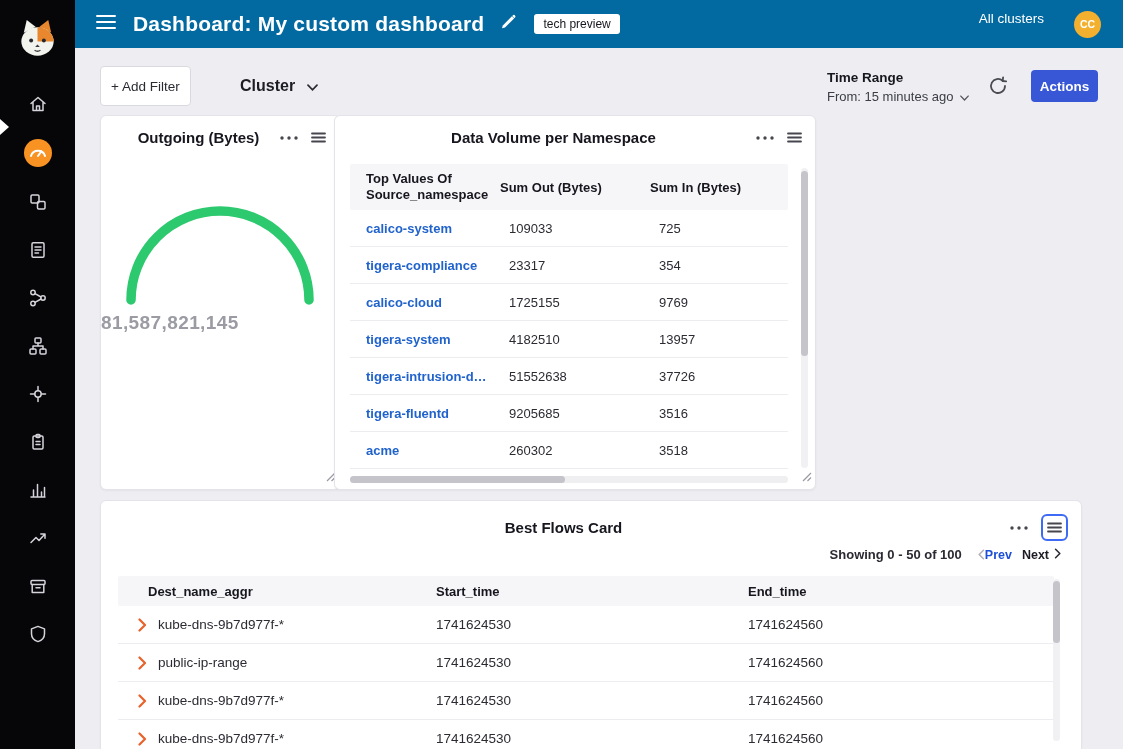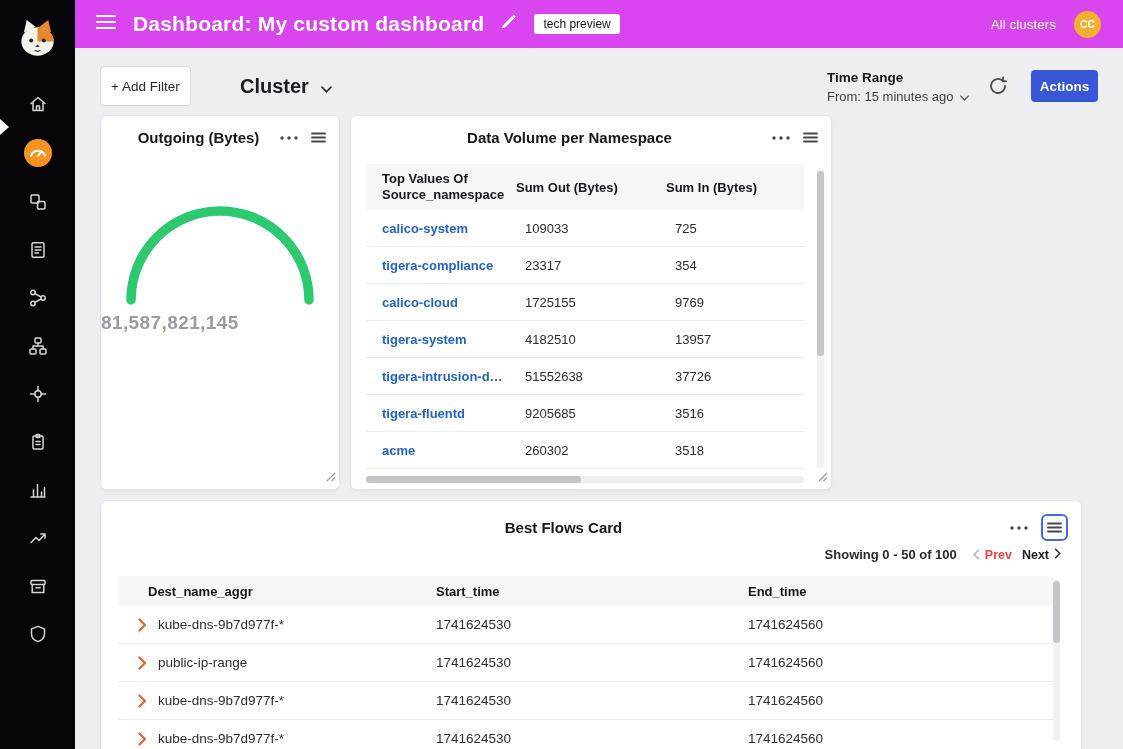--- a/index.html
+++ b/index.html
@@ -14,49 +14,49 @@
   .sidebar { position: absolute; left: 0; top: 0; width: 75px; height: 749px; background: #060608; z-index: 6; }
   .logo { position: absolute; left: 14px; top: 15px; width: 47px; height: 47px; cursor: pointer; }
   .nav { position: absolute; top: 92px; left: 0; width: 75px; display: flex; flex-direction: column; align-items: center; gap: 20px; }
   .nav-item { width: 28px; height: 28px; display: flex; align-items: center; justify-content: center; cursor: pointer; }
   .nav-item svg { stroke: #d4d4da; fill: none; stroke-width: 1.5; stroke-linecap: round; stroke-linejoin: round; }
   .nav-item.active { width: 30px; height: 30px; }
   .active-pointer { position: absolute; left: 0; top: 119px; width: 0; height: 0;
     border-top: 8px solid transparent; border-bottom: 8px solid transparent; border-left: 9px solid #ffffff; }
 
   
-  .topbar { position: absolute; left: 75px; top: 0; width: 1048px; height: 48px; background: #d946ef;
+  .topbar { position: absolute; left: 75px; top: 0; width: 1048px; height: 48px; background: #0369a1;
     display: flex; align-items: center; padding: 0 22px 0 21px; gap: 17px; z-index: 5; }
   .hamburger { width: 20px; height: 16px; cursor: pointer; display: flex; align-items: center; }
   .app-title { color: #ffffff; font-size: 21px; font-weight: 700; letter-spacing: .2px; white-space: nowrap; }
   .edit-btn { cursor: pointer; margin-left: -2px; display: flex; }
   .badge { background: #ffffff; color: #16161e; font-size: 12px; padding: 3px 9px; border-radius: 3px; white-space: nowrap; }
-  .topbar-right { margin-left: auto; display: flex; align-items: center; gap: 18px; }
+  .topbar-right { margin-left: auto; display: flex; align-items: flex-start; gap: 30px; }
   .all-clusters { color: #ffffff; font-size: 13.5px; cursor: pointer; }
   .avatar { width: 27px; height: 27px; border-radius: 50%; background: #f2b02e; color: #fff; font-size: 10.5px;
     font-weight: 700; display: flex; align-items: center; justify-content: center; cursor: pointer; }
 
   
   .btn-add-filter { position: absolute; left: 100px; top: 66px; height: 40px; padding: 0 10px; background: #ffffff;
     border: 1px solid #d9d9e0; border-radius: 4px; font-size: 13.5px; color: #2a2a32;
     display: flex; align-items: center; cursor: pointer; }
   .dd-cluster { position: absolute; left: 240px; top: 66px; height: 40px; display: flex; align-items: center; gap: 12px;
-    font-size: 20px; font-weight: 600; color: #1c1c24; cursor: pointer; text-align: center; }
+    font-size: 16px; font-weight: 600; color: #1c1c24; cursor: pointer; text-align: center; }
   .time-range { position: absolute; left: 827px; top: 70px; }
   .tr-label { font-size: 13.5px; font-weight: 700; color: #16161e; }
   .tr-value { font-size: 13px; color: #3c3c46; margin-top: 4px; display: flex; align-items: center; gap: 7px; cursor: pointer; }
   .refresh-btn { position: absolute; left: 988px; top: 76px; width: 20px; height: 20px; cursor: pointer; }
   .btn-actions { position: absolute; left: 1031px; top: 70px; width: 67px; height: 32px; background: #3757d6; color: #ffffff;
     font-size: 13.5px; font-weight: 600; border-radius: 4px; display: flex; align-items: center; justify-content: center; cursor: pointer; }
 
   
   .card { position: absolute; background: #ffffff; border: 1px solid #e3e3e9; border-radius: 6px;
     box-shadow: 0 1px 2px rgba(20,20,40,.05); }
   #gauge-card { left: 100px; top: 115px; width: 240px; height: 375px; }
-  #ns-card    { left: 350px; top: 115px; width: 482px; height: 375px; }
+  #ns-card    { left: 334px; top: 115px; width: 482px; height: 375px; }
   #flows-card { left: 100px; top: 500px; width: 982px; height: 300px; }
   .card-header { display: flex; align-items: center; padding: 13px 13px 0 16px; text-align: center; }
   .card-title { font-size: 15px; font-weight: 700; color: #16161e; flex: 1; white-space: nowrap; }
   .card-icons { display: flex; align-items: center; gap: 13px; }
   .icon-btn { cursor: pointer; display: flex; align-items: center; }
   .grip-box { width: 27px; height: 27px; border: 2px solid #3f6af5; border-radius: 6px; background: #ffffff;
     display: flex; align-items: center; justify-content: center; cursor: grab; }
   .resize-corner { position: absolute; right: 3px; bottom: 3px; cursor: nwse-resize; }
 
   
@@ -76,21 +76,21 @@
   .vscroll { position: absolute; background: #f1f1f4; border-radius: 4px; }
   .vthumb { position: absolute; left: 0; width: 100%; background: #c4c4ca; border-radius: 4px; cursor: pointer; }
   .ns-vscroll { right: 7px; top: 52px; width: 7px; height: 300px; }
   .ns-vthumb { top: 3px; height: 185px; }
   .ns-hscroll { position: absolute; left: 15px; bottom: 6px; width: 438px; height: 7px; background: #efeff2; border-radius: 4px; }
   .ns-hthumb { width: 215px; height: 7px; background: #c4c4ca; border-radius: 4px; cursor: pointer; }
 
   
   .flows-pagination { position: absolute; top: 46px; right: 20px; display: flex; align-items: center; gap: 10px; }
   .showing { font-size: 13px; font-weight: 600; color: #2a2a32; margin-right: 6px; }
-  .pg-prev { font-size: 12.5px; font-weight: 700; color: #ef4444; cursor: pointer; display: flex; align-items: center; gap: 5px; }
+  .pg-prev { font-size: 12.5px; font-weight: 700; color: #1d4ed8; cursor: pointer; display: flex; align-items: center; }
   .pg-next { font-size: 12.5px; font-weight: 700; color: #1c1c24; cursor: pointer; display: flex; align-items: flex-start; gap: 5px; }
   .flows-table { position: absolute; left: 17px; top: 75px; width: 936px; }
   .ft-head { display: grid; grid-template-columns: 318px 312px 1fr; background: #f6f6f8; height: 30px;
     align-items: center; font-size: 13px; font-weight: 700; color: #16161e; border-radius: 2px; }
   .ft-head .c1 { padding-left: 30px; }
   .ft-row { display: grid; grid-template-columns: 318px 312px 1fr; height: 38px; align-items: center;
     border-bottom: 1px solid #ececf1; font-size: 13.5px; color: #2b2b33; cursor: pointer; }
   .ft-dest { display: flex; align-items: center; gap: 11px; padding-left: 20px; font-weight: 500; }
   .flows-vscroll { right: 21px; top: 78px; width: 7px; height: 162px; }
   .flows-vthumb { top: 2px; height: 62px; }

